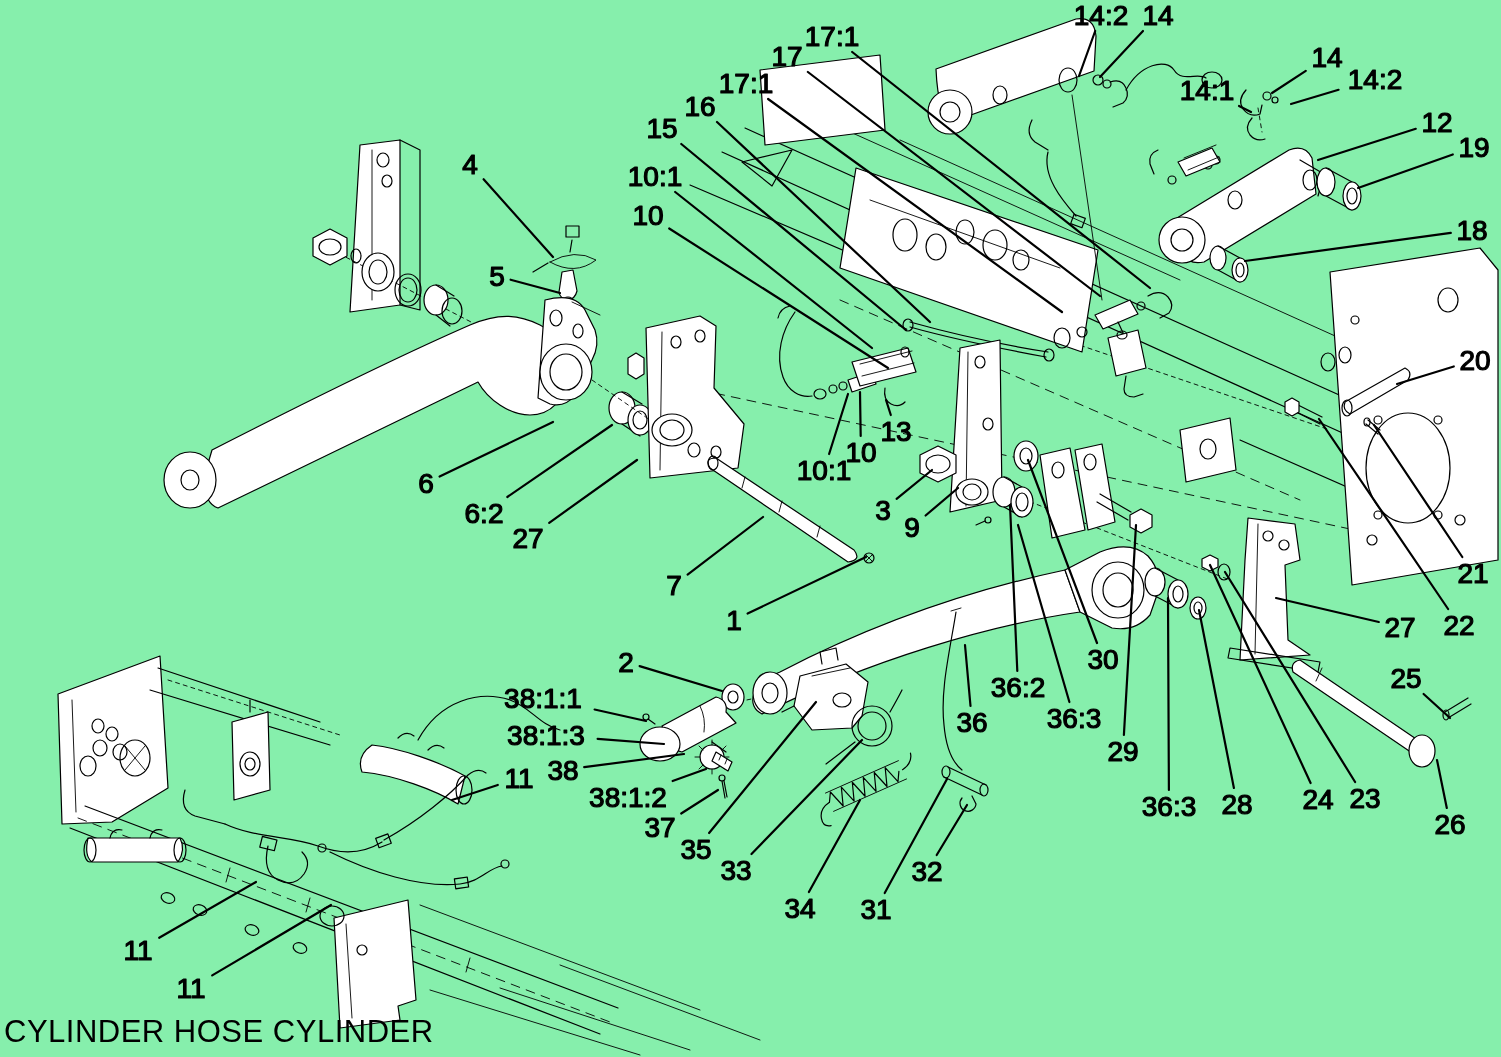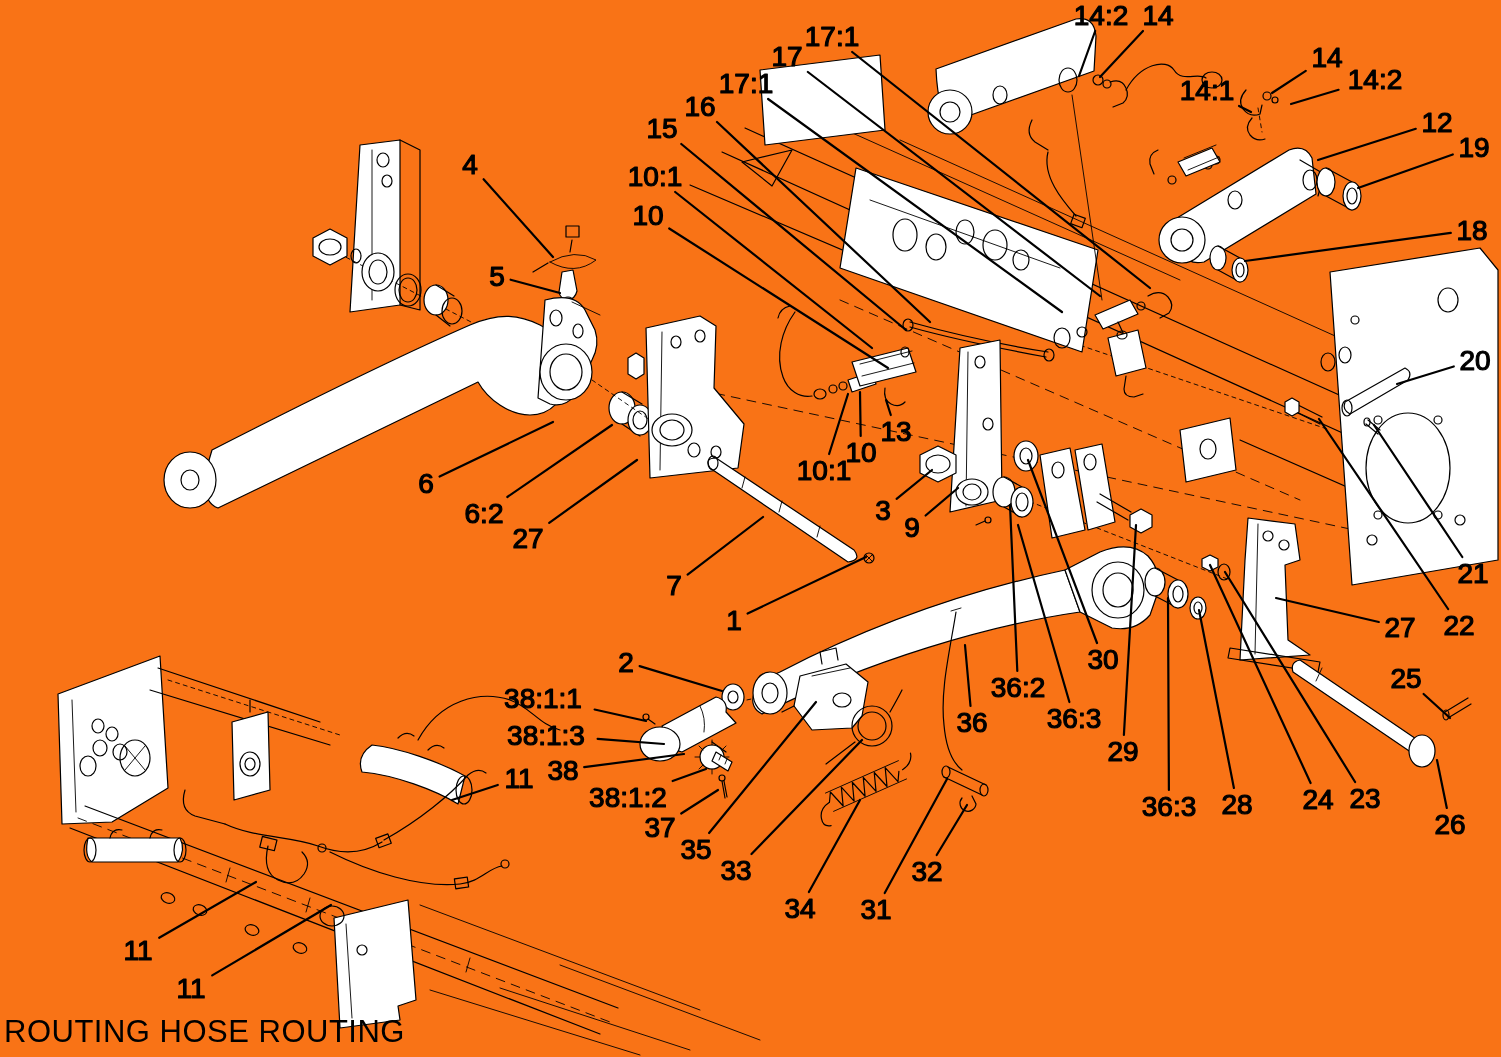--- a/index.html
+++ b/index.html
@@ -1,16 +1,16 @@
 <!DOCTYPE html>
 <html><head>
 <meta charset="utf-8">
 <style>
   html,body{margin:0;padding:0;background:#ffffff}
-  .stage{position:relative;width:1501px;height:1057px;background:#f97316;overflow:hidden;
+  .stage{position:relative;width:1501px;height:1057px;background:#86efac;overflow:hidden;
          font-family:"Liberation Sans",sans-serif}
   .stage svg{position:absolute;left:0;top:0}
   .callout{font-size:28px;fill:#000;font-family:"Liberation Sans",sans-serif}
   .leader{stroke:#000;stroke-width:2.2;stroke-linecap:round}
   #figure-title{position:absolute;left:4px;top:1014px;font-size:31px;color:#000;
                 letter-spacing:.5px;white-space:nowrap}
   .art{stroke:#000;fill:none;stroke-width:1.2;stroke-linecap:round;stroke-linejoin:round}
   .art .solid{fill:#fff}
   .art .thin{stroke-width:.9}
   .art .dash{stroke-dasharray:9 7;stroke-width:.9}
@@ -466,14 +466,14 @@
         <text x="628" y="807" text-anchor="middle" class="callout">38:1:2</text>
         <text x="563" y="780" text-anchor="middle" class="callout">38</text>
         <text x="546" y="745" text-anchor="middle" class="callout">38:1:3</text>
         <text x="543" y="708" text-anchor="middle" class="callout">38:1:1</text>
         <text x="519" y="788" text-anchor="middle" class="callout">11</text>
         <text x="138" y="960" text-anchor="middle" class="callout">11</text>
         <text x="191" y="998" text-anchor="middle" class="callout">11</text>
       </g>
   </svg>
 
-  <div id="figure-title">ROUTING HOSE ROUTING</div>
+  <div id="figure-title">CYLINDER HOSE CYLINDER</div>
 </div>
 
 </body></html>

